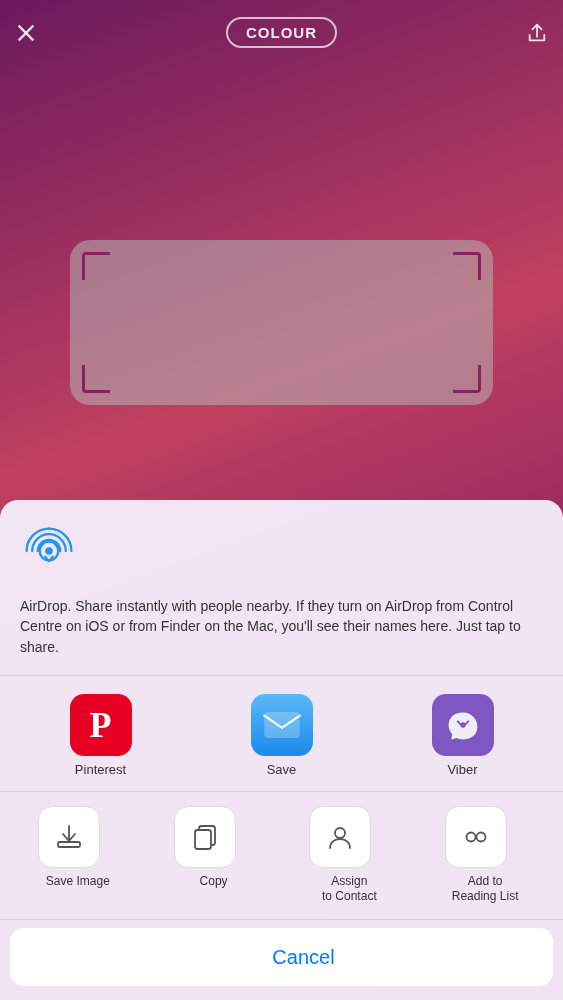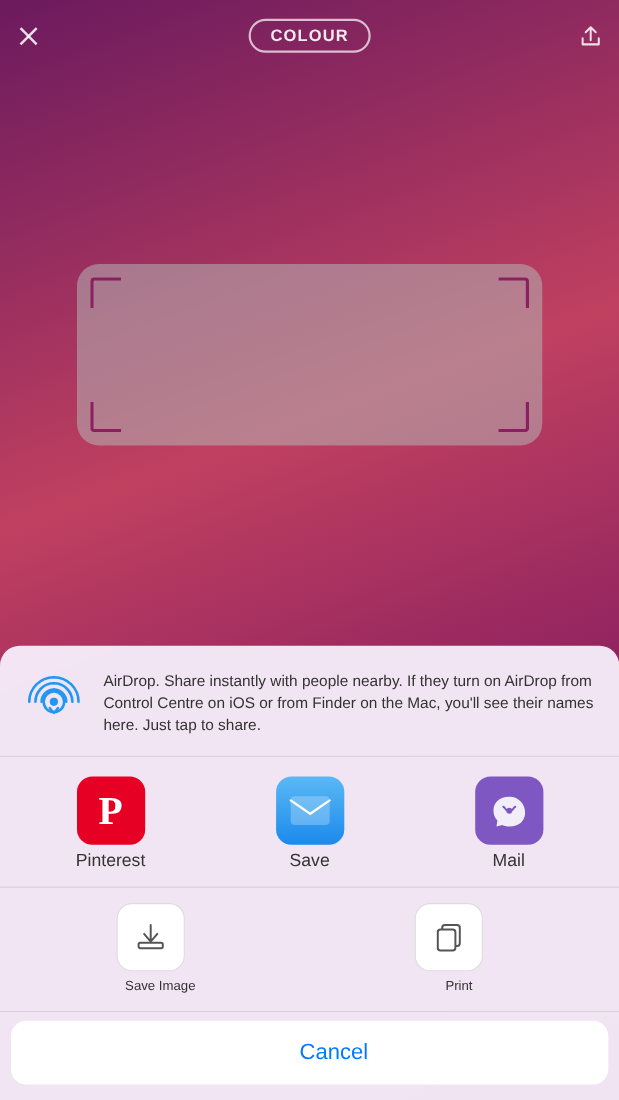--- a/index.html
+++ b/index.html
@@ -114,20 +114,21 @@
       padding-bottom: 0;
     }
 
     
     .airdrop-section {
       padding: 22px 20px 18px 20px;
       display: flex;
       align-items: flex-start;
       gap: 16px;
       border-bottom: 1px solid rgba(180,160,190,0.35);
+      flex-direction: column;
     }
 
     .airdrop-icon {
       width: 58px;
       height: 58px;
       flex-shrink: 0;
       display: flex;
       align-items: center;
       justify-content: center;
     }
@@ -174,21 +175,21 @@
     .app-icon.pinterest { background: #E60023; }
     .app-icon.mail { background: linear-gradient(180deg, #5BB8F5 0%, #1B8AEC 100%); }
     .app-icon.viber { background: #7E57C2; }
     .app-icon.message { background: #4CD964; }
     .app-icon.more {
       background: white;
       border: 1px solid #ddd;
     }
 
     .app-label {
-      font-size: 16px;
+      font-size: 13px;
       color: #333;
       text-align: center;
     }
 
     
     .actions-row {
       padding: 14px 10px 14px 10px;
       display: flex;
       justify-content: space-around;
       align-items: flex-start;
@@ -345,21 +346,21 @@
     </div>
 
     <div class="app-item">
       <div class="app-icon viber">
         <svg viewBox="0 0 40 40" fill="none" width="36" height="36">
           <path d="M20 6C10 6 4 12 4 20c0 4 1.5 7.5 4 10l-1 6 6-1.5c2 1 4.2 1.5 7 1.5 10 0 16-6 16-14S30 6 20 6z" fill="white" fill-opacity="0.9"></path>
           <path d="M14 16c0 0 1 0.5 2 2s2 2 2 2M26 16c0 0-1 0.5-2 2s-2 2-2 2" stroke="#7E57C2" stroke-width="2" stroke-linecap="round" fill="none"></path>
           <circle cx="20" cy="20" r="3" fill="#7E57C2"></circle>
         </svg>
       </div>
-      <span class="app-label">Mail</span>
+      <span class="app-label">Viber</span>
     </div>
 
 
 
   </div>
 
   <div class="actions-row">
 
     <div class="action-item">
       <div class="action-icon">
@@ -371,25 +372,43 @@
       <span class="action-label">Save Image</span>
     </div>
 
     <div class="action-item">
       <div class="action-icon">
         <svg viewBox="0 0 30 30">
           <rect x="9" y="4" width="16" height="19" rx="2.5" stroke="#555" stroke-width="1.8" fill="none"></rect>
           <rect x="5" y="8" width="16" height="19" rx="2.5" stroke="#555" stroke-width="1.8" fill="white"></rect>
         </svg>
       </div>
-      <span class="action-label">Print</span>
-    </div>
-
-
-
+      <span class="action-label">Copy</span>
+    </div>
+
+    <div class="action-item">
+      <div class="action-icon">
+        <svg viewBox="0 0 30 30">
+          <circle cx="15" cy="11" r="5" stroke="#555" stroke-width="1.8" fill="none"></circle>
+          <path d="M5 26c0-5.5 4.5-9 10-9s10 3.5 10 9" stroke="#555" stroke-width="1.8" stroke-linecap="round" fill="none"></path>
+        </svg>
+      </div>
+      <span class="action-label">Assign<br>to Contact</span>
+    </div>
+
+
+    <div class="action-item">
+      <div class="action-icon">
+        <svg viewBox="0 0 30 30">
+          <circle cx="10" cy="15" r="4.5" stroke="#555" stroke-width="1.8" fill="none"></circle>
+          <circle cx="20" cy="15" r="4.5" stroke="#555" stroke-width="1.8" fill="none"></circle>
+        </svg>
+      </div>
+      <span class="action-label">Add to<br>Reading List</span>
+    </div>
 
   </div>
 
   <div class="cancel-section">
     <span class="cancel-label">Cancel</span>
   </div>
 
 </div>
 
 </body></html>

